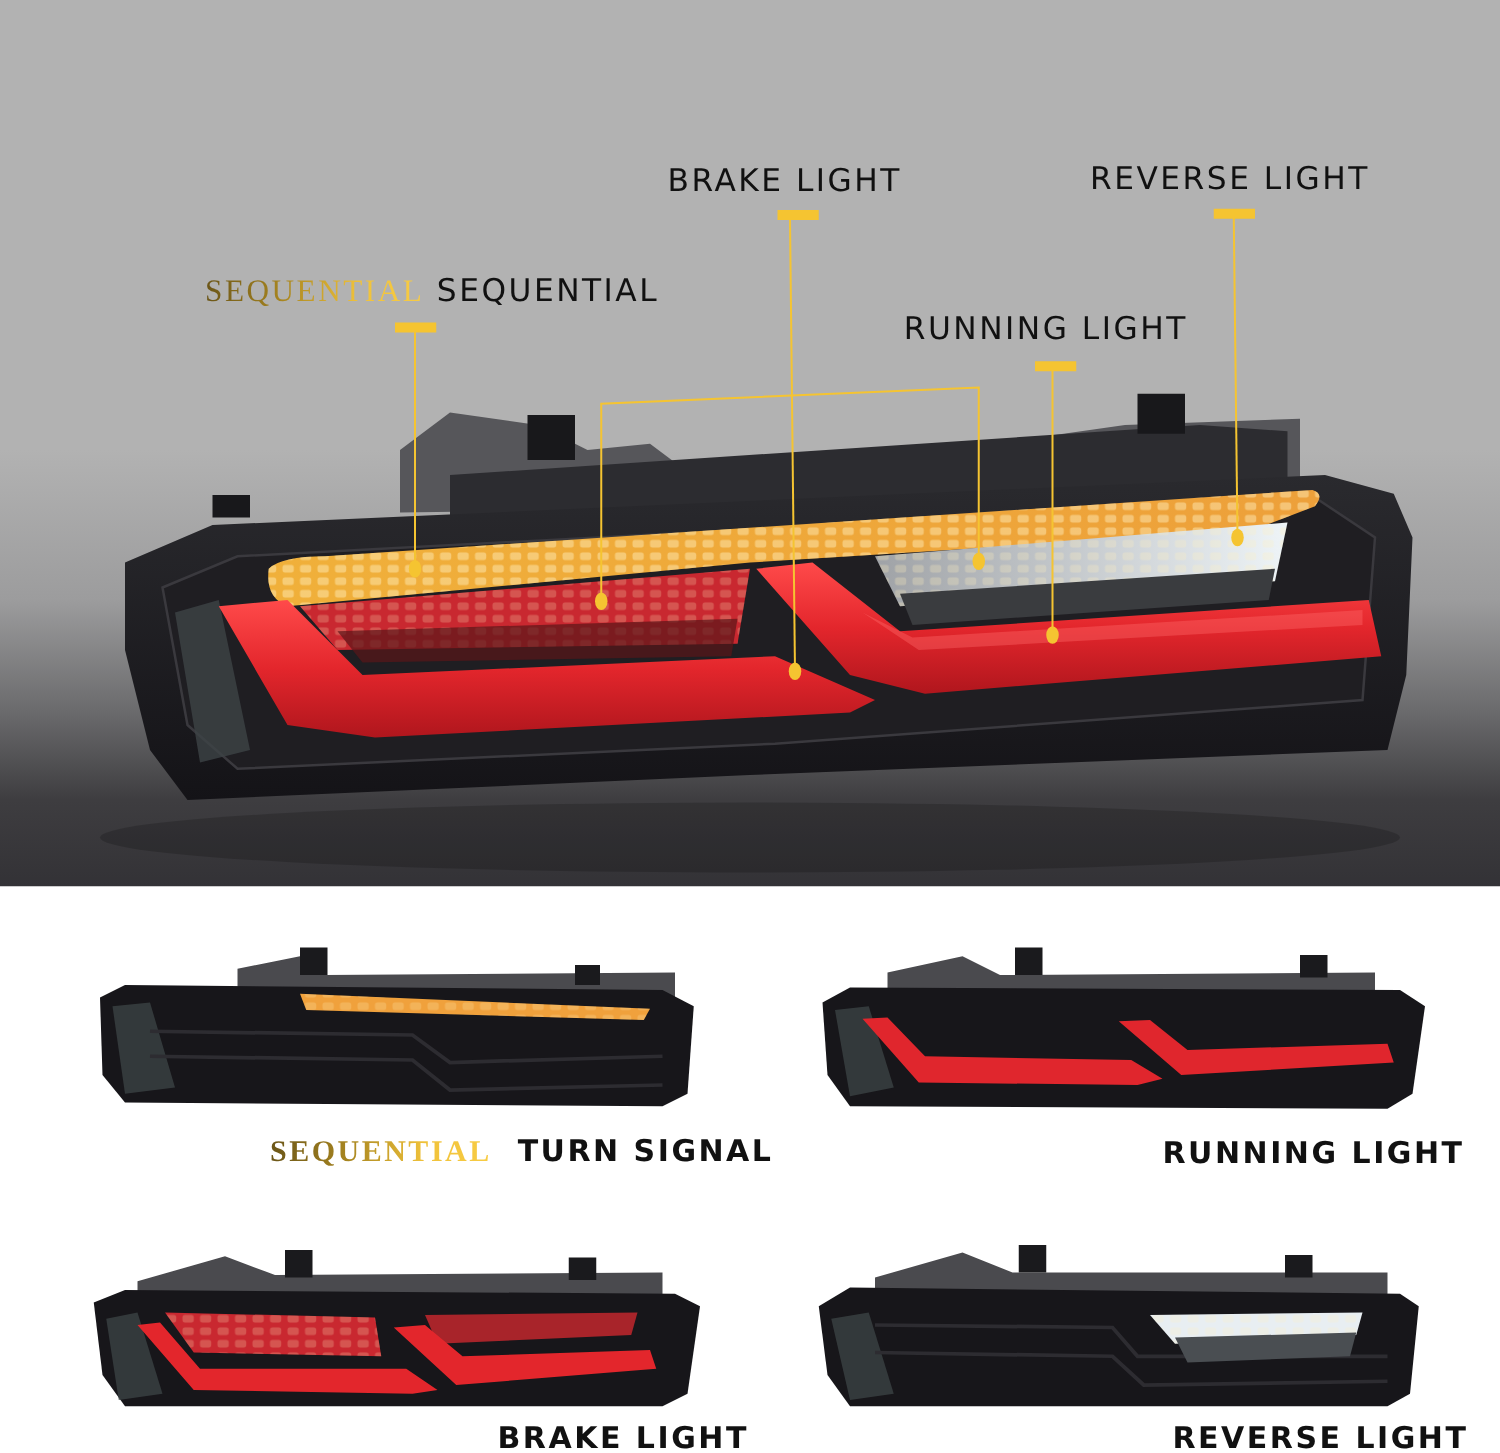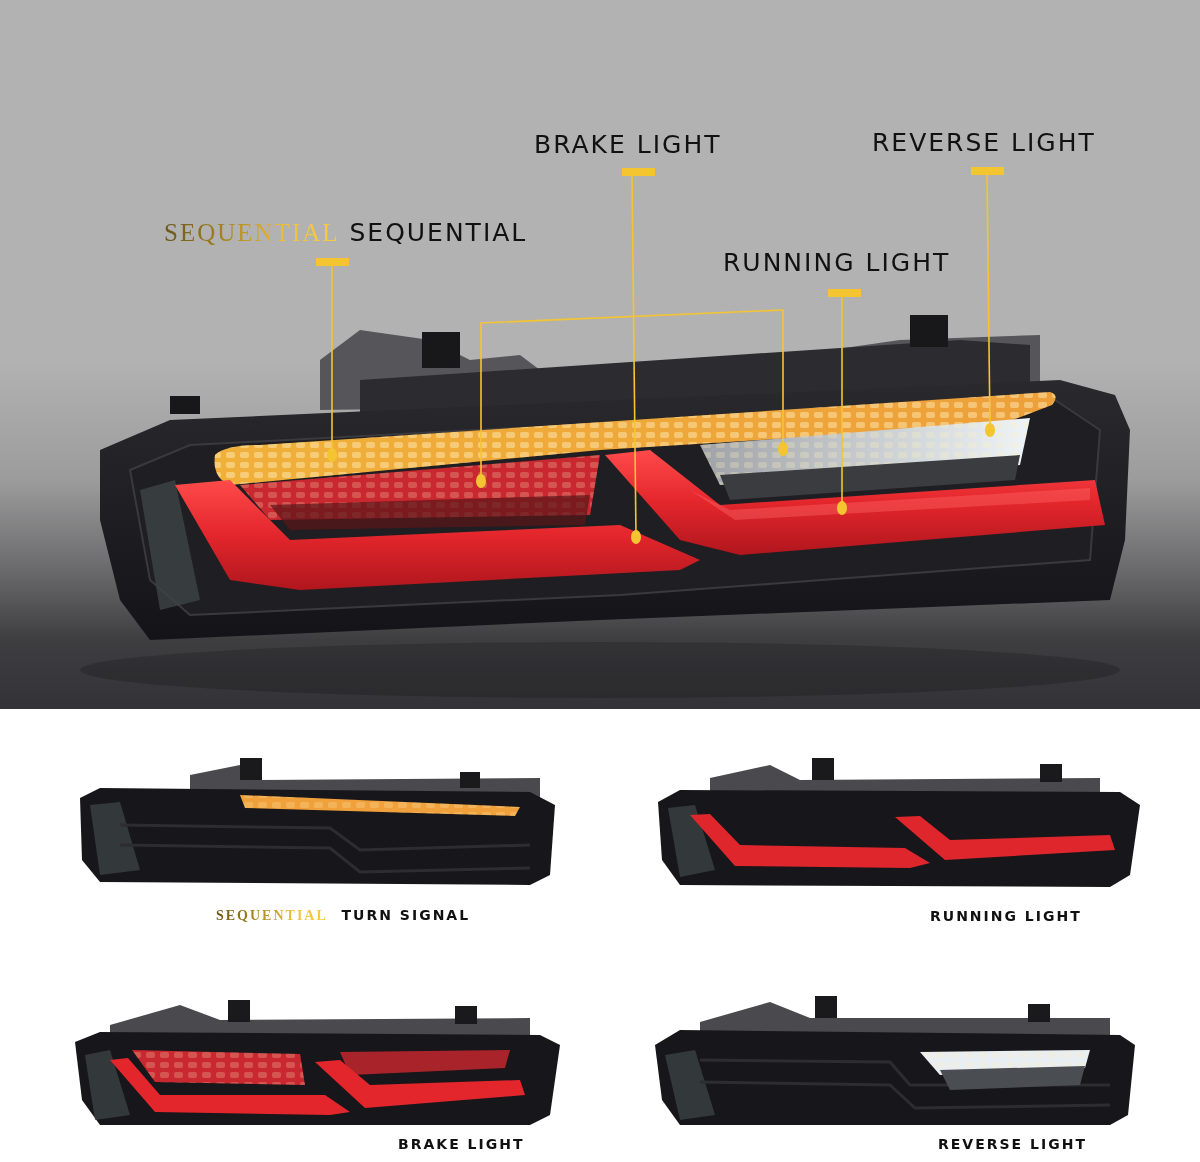--- a/index.html
+++ b/index.html
@@ -20,21 +20,21 @@
   }
   .gold-grad {
     background: linear-gradient(to right, #6a5518 0%, #a78520 35%, #f0c23a 70%, #f8cc44 100%);
     -webkit-background-clip: text; background-clip: text; color: transparent; font-family: Liberation Serif, serif;
   }
 
   
   .panel { position: absolute; }
   .panel svg { position: absolute; left: 0; top: 0; }
   .caption {
-    position: absolute; font-size: 14px; font-weight: bold; letter-spacing: 2px;
+    position: absolute; font-size: 24px; font-weight: bold; letter-spacing: 2px;
     color: #111; white-space: nowrap;
   }
 </style>
 </head>
 <body>
 
 <div class="hero">
   <svg class="lamp" width="1200" height="709" viewBox="0 0 1200 709">
     <defs>
       <linearGradient id="hAmber" x1="0" y1="0" x2="1" y2="0">

